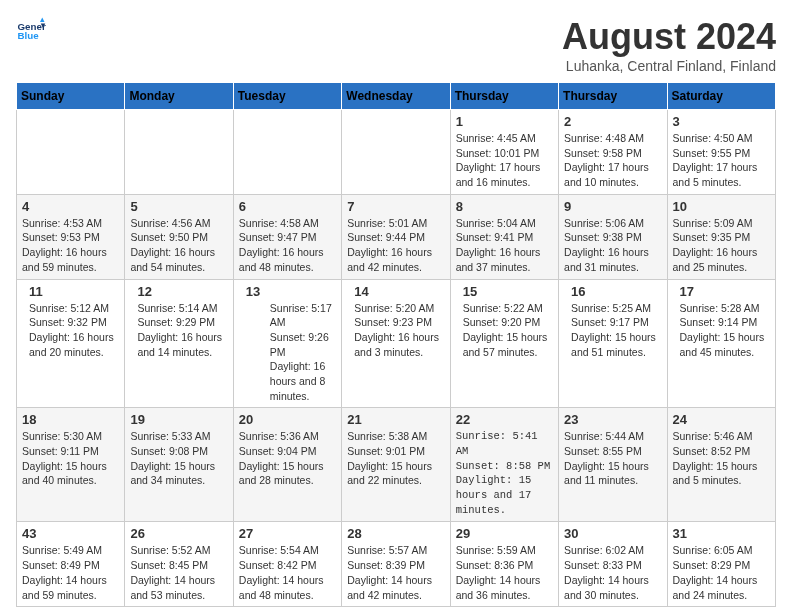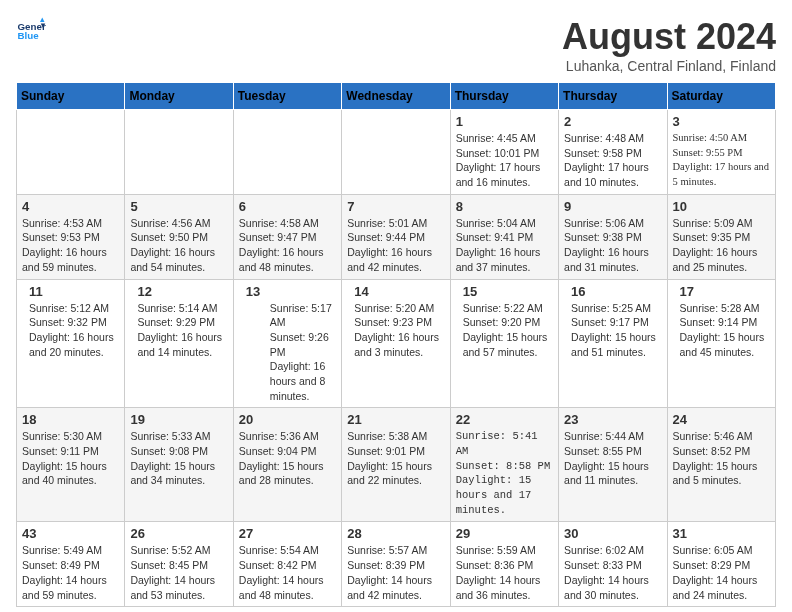--- a/index.html
+++ b/index.html
@@ -139,21 +139,21 @@
 Daylight: 17 hours and 16 minutes.</div>
         </td>
         <td>
           <span class="day-num">2</span>
           <div class="day-info" style="white-space: pre-line;">Sunrise: 4:48 AM
 Sunset: 9:58 PM
 Daylight: 17 hours and 10 minutes.</div>
         </td>
         <td>
           <span class="day-num">3</span>
-          <div class="day-info" style="white-space: pre-line; font-family: Liberation Serif, serif;">Sunrise: 4:50 AM
+          <div class="day-info" style="white-space: pre-line;">Sunrise: 4:50 AM
 Sunset: 9:55 PM
 Daylight: 17 hours and 5 minutes.</div>
         </td>
       </tr>
       <tr class="row-2">
         <td>
           <span class="day-num">4</span>
           <div class="day-info" style="white-space: pre-line;">Sunrise: 4:53 AM
 Sunset: 9:53 PM
 Daylight: 16 hours and 59 minutes.</div>

